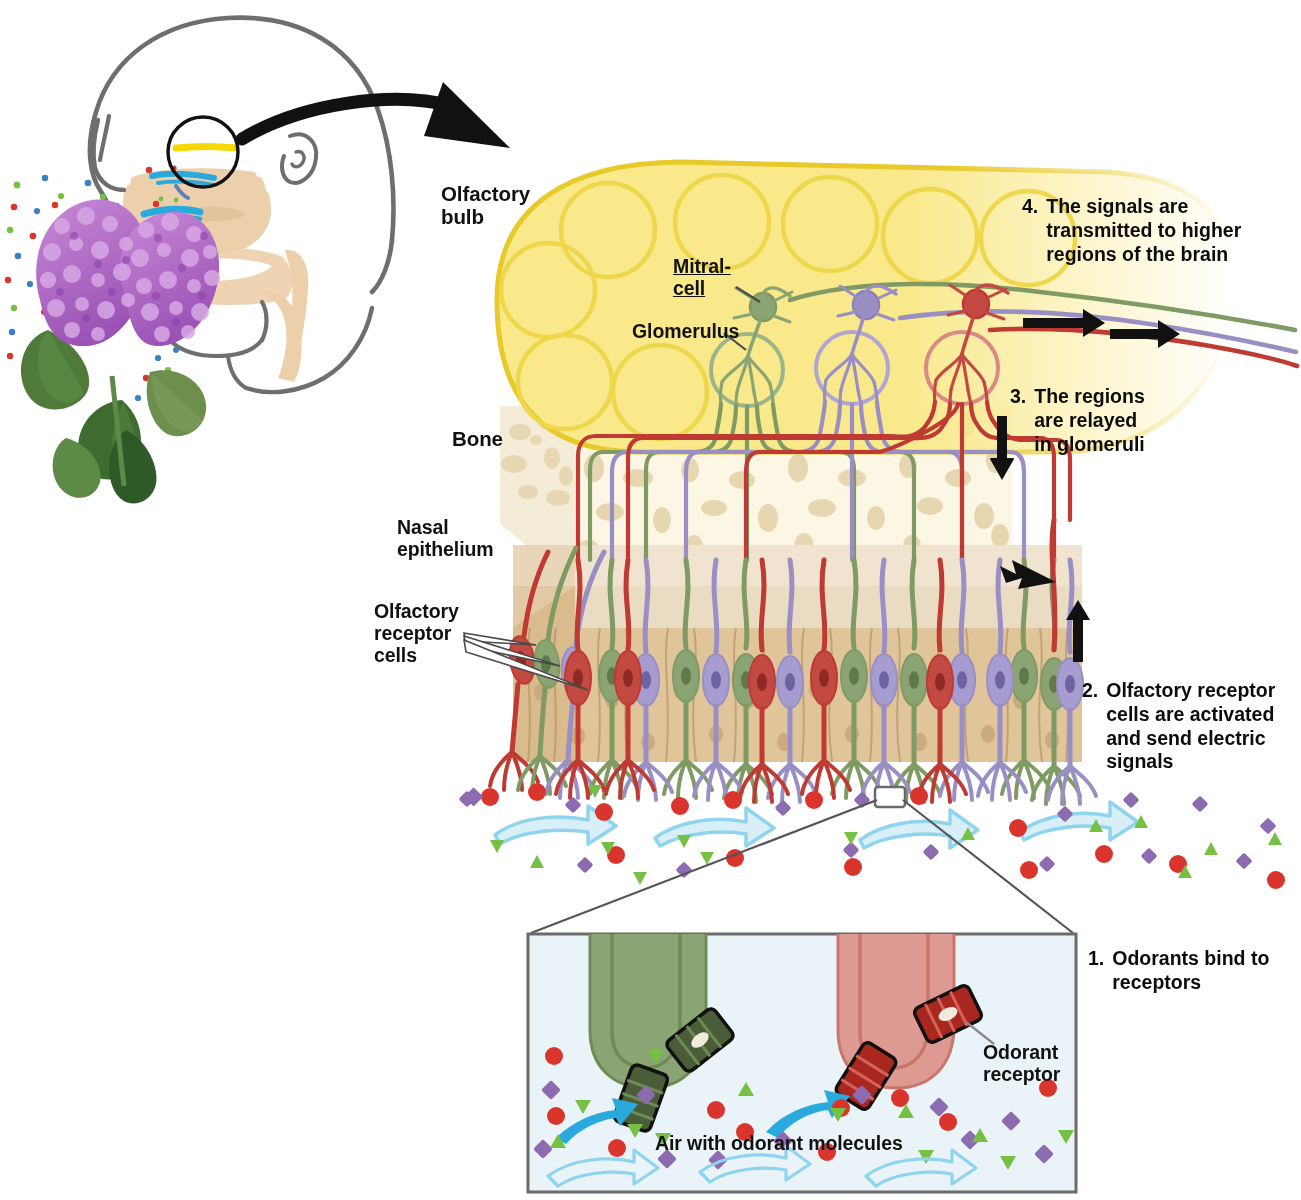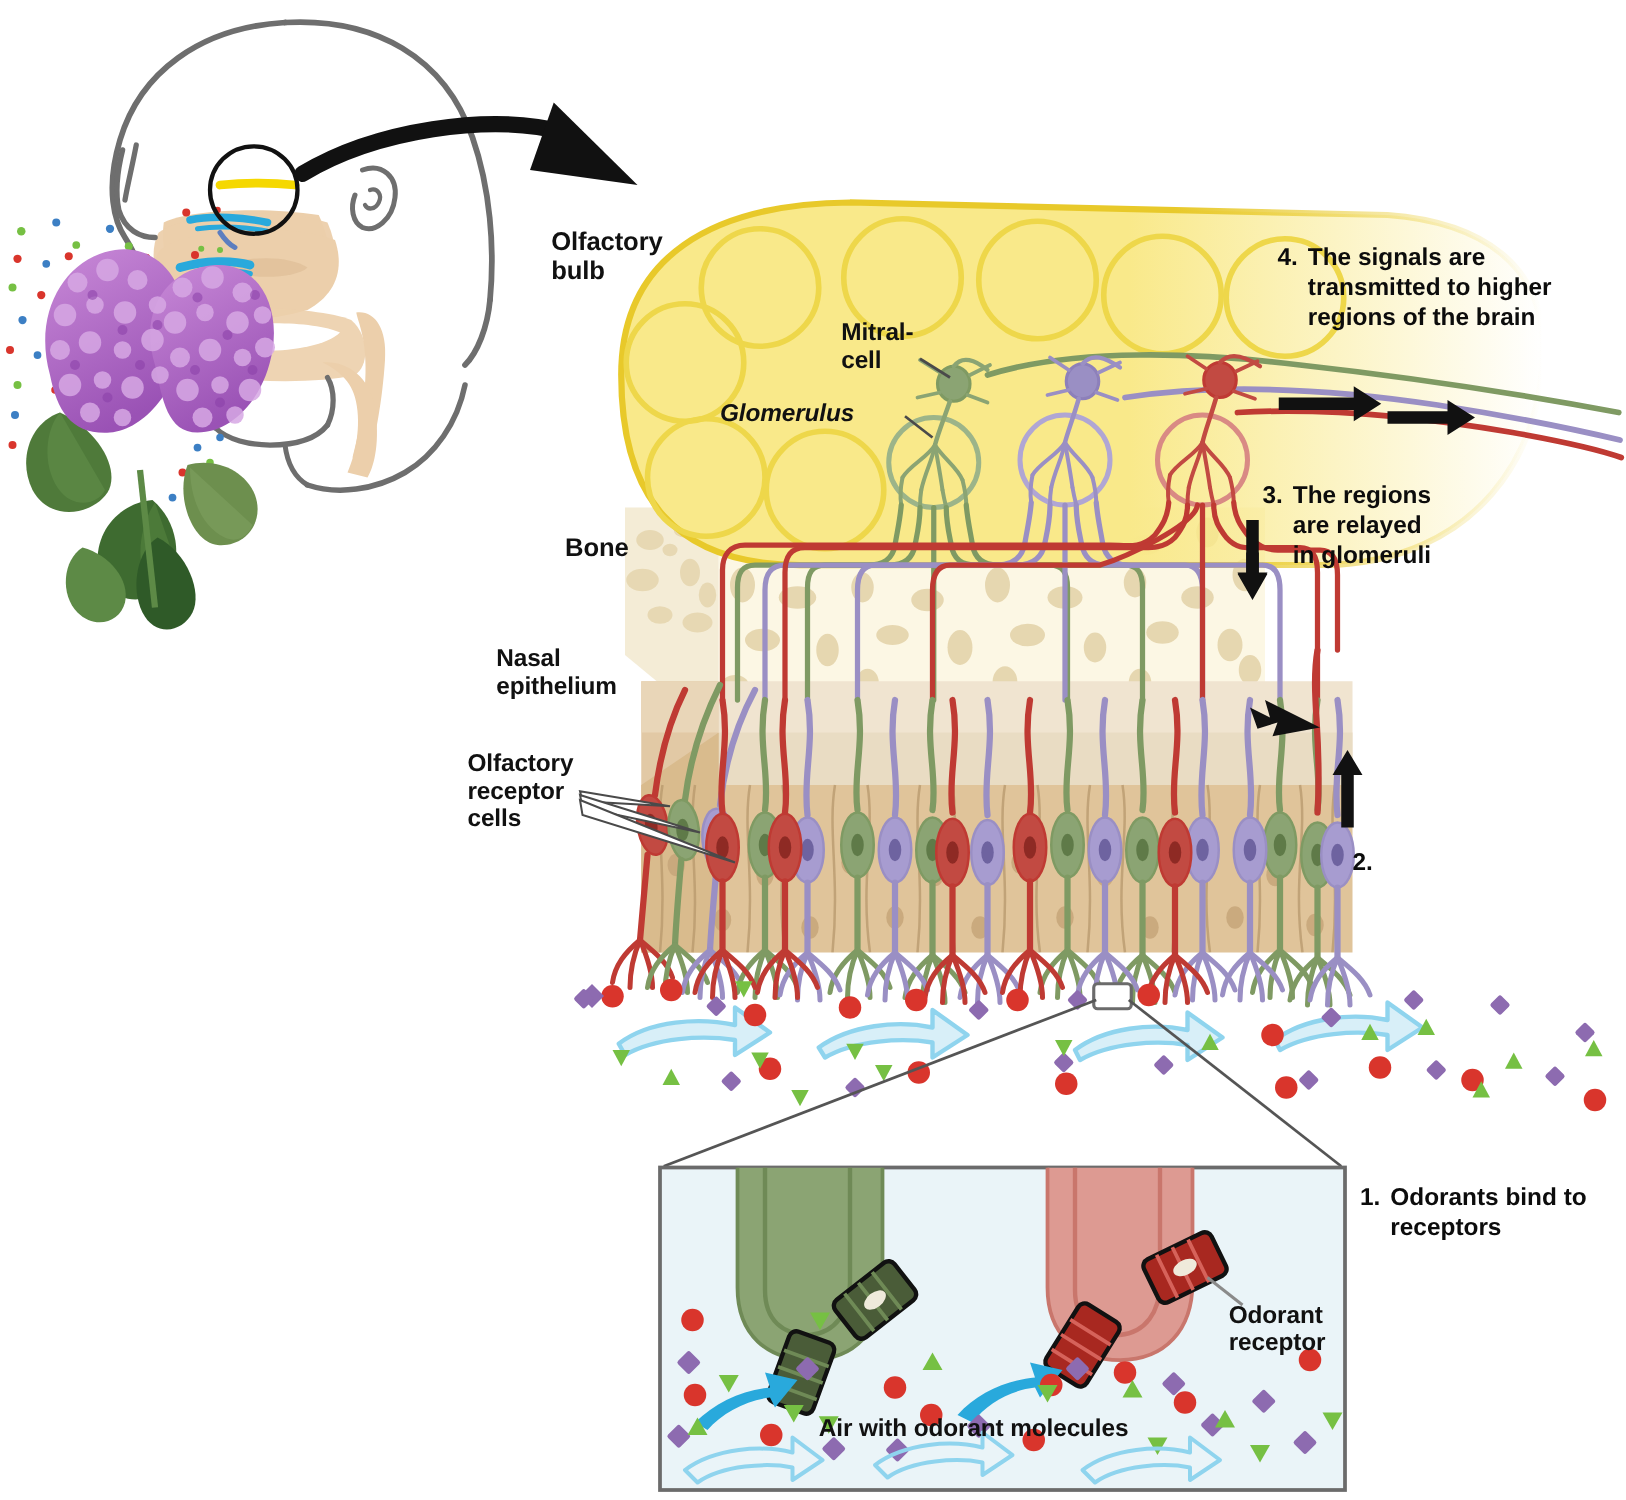--- a/index.html
+++ b/index.html
@@ -801,26 +801,26 @@
     <path d="M464,636 L560,666 L466,646 Z"></path>
     <path d="M464,640 L588,690 L466,652 Z"></path>
   </g>
 </svg>
 
 <div class="lbl lbl-20" style="left:441px;top:182px;">
   <div>Olfactory</div>
   <div>bulb</div>
 </div>
 
-<div class="lbl lbl-19" style="left:673px;top:255px;">
+<div class="lbl lbl-19" style="left:673px;top:255px;text-decoration:underline;">
   <div>Mitral-</div>
   <div>cell</div>
 </div>
 
-<div class="lbl lbl-19" style="left:576px;top:320px;font-style:italic;">Glomerulus</div>
+<div class="lbl lbl-19" style="left:632px;top:320px;">Glomerulus</div>
 
 <div class="lbl lbl-20" style="left:452px;top:427px;">Bone</div>
 
 <div class="lbl lbl-19" style="left:397px;top:516px;">
   <div>Nasal</div>
   <div>epithelium</div>
 </div>
 
 <div class="lbl lbl-19" style="left:374px;top:600px;">
   <div>Olfactory</div>
@@ -853,20 +853,26 @@
       <span>The regions</span><br>
       <span>are relayed</span><br>
       <span>in glomeruli</span>
     </span>
   </div>
 </div>
 
 <div class="step" style="left:1082px;top:679px;width:215px;">
   <div style="display:flex;gap:8px;">
     <span>2.</span>
+    <span>
+      <span>Olfactory receptor</span><br>
+      <span>cells are activated</span><br>
+      <span>and send electric</span><br>
+      <span>signals</span>
+    </span>
   </div>
 </div>
 
 <div class="step" style="left:1088px;top:947px;width:210px;">
   <div style="display:flex;gap:8px;">
     <span>1.</span>
     <span>
       <span>Odorants bind to</span><br>
       <span>receptors</span>
     </span>

